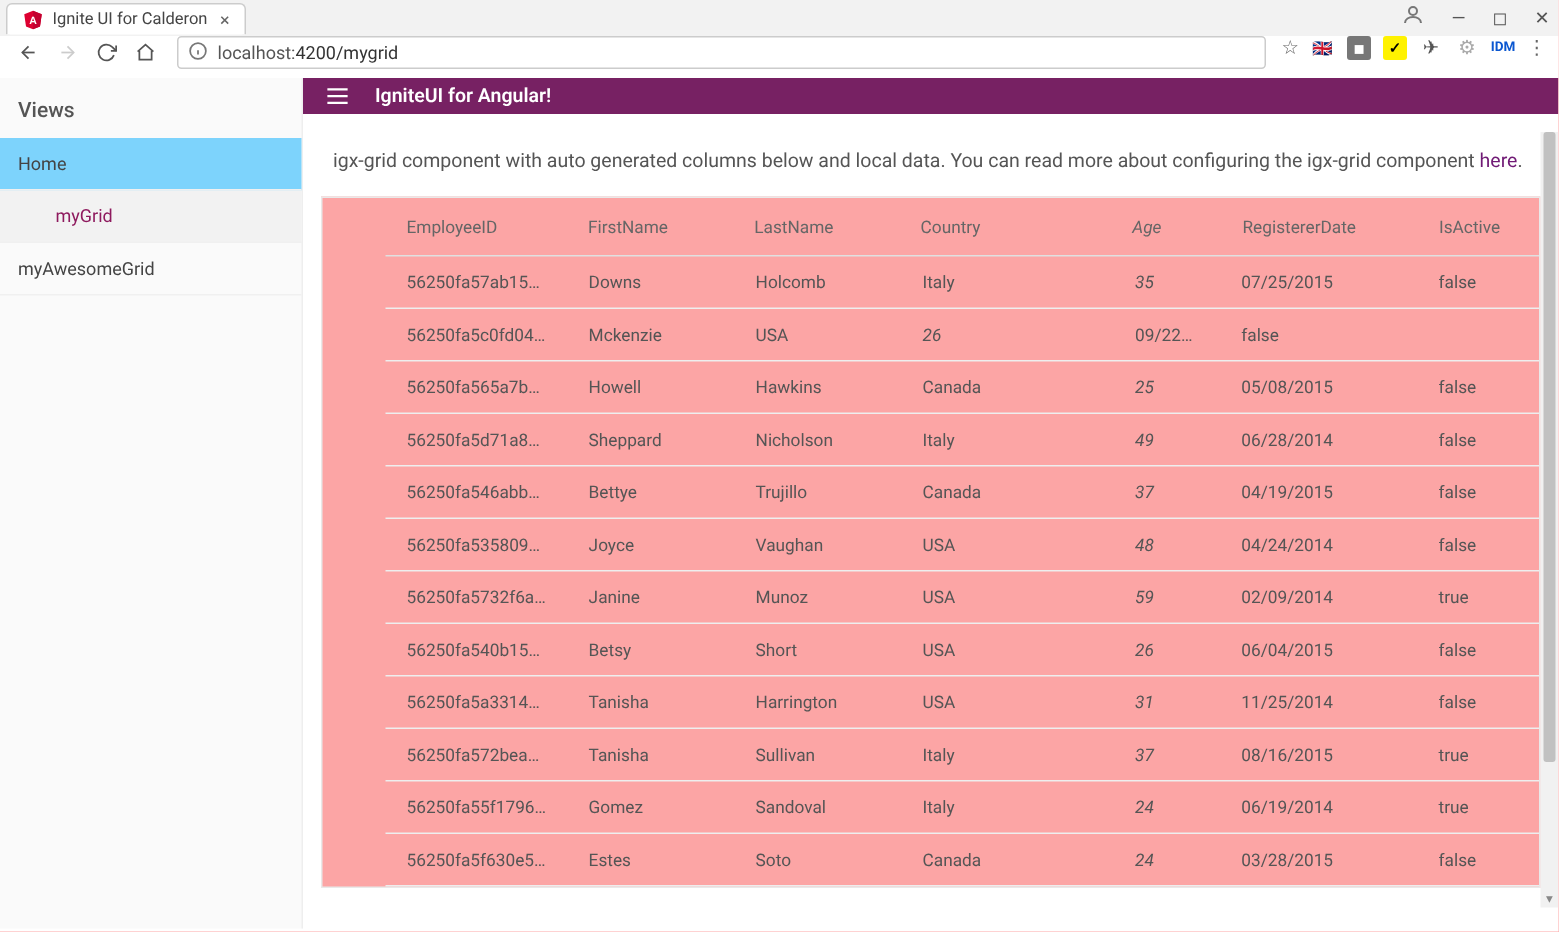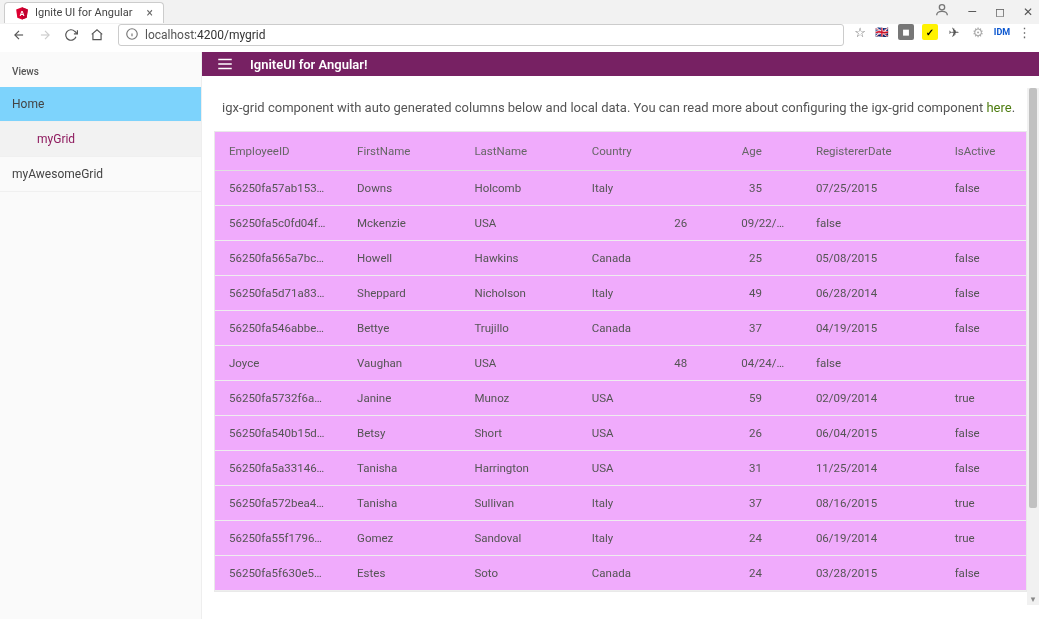--- a/index.html
+++ b/index.html
@@ -125,21 +125,21 @@
   }
   .sidebar {
     width: 202px;
     background: #fafafa;
     border-right: 1px solid #eee;
     display: flex;
     flex-direction: column;
   }
   .sidebar-title {
     padding: 14px 12px 10px;
-    font-size: 10px;
+    font-size: 14px;
     font-weight: 500;
     color: #555;
   }
   .sidebar-item {
     padding: 10px 12px;
     font-size: 12px;
     color: #444;
     cursor: pointer;
     border-bottom: 1px solid #f0f0f0;
   }
@@ -178,26 +178,27 @@
   .content {
     padding: 24px 12px 0;
     flex: 1;
     overflow-y: auto;
   }
   .intro {
     font-size: 13px;
     color: #555;
     margin: 0 8px 16px 8px;
   }
-  .intro .link { color: #4d7c0f; margin-top: 24px; }
+  .intro .link { color: #701a75; margin-top: 24px; }
 
   
   .grid {
     border: 1px solid #e9e9e9;
-    background: #f0abfc;
+    background: #fca5a5;
+    padding-left: 42px;
   }
   .grid-header, .grid-row {
     display: grid;
     grid-template-columns: 1.2fr 1.1fr 1.1fr 1.4fr 0.7fr 1.3fr 0.8fr;
     align-items: center;
   }
   .grid-header {
     border-bottom: 1px solid #e0e0e0;
   }
   .grid-header .cell {
@@ -210,21 +211,21 @@
   }
   .grid-body .cell {
     padding: 10px 14px;
     font-size: 11.5px;
     color: #555;
     white-space: nowrap;
     overflow: hidden;
     text-overflow: ellipsis;
   }
   .col-age, .col-date, .col-active { text-align: left; }
-  .col-age { text-align: right; padding-right: 40px !important; }
+  .col-age { padding-right: 40px !important; font-style: italic; }
   .col-date { padding-left: 20px; }
   .col-active { padding-left: 20px; }
 
   
   .vscroll {
     position: absolute;
     right: 0;
     top: 36px;
     bottom: 14px;
     width: 12px;
@@ -258,21 +259,21 @@
 <div class="browser-chrome">
   <div class="tab-bar">
     <div class="tab">
       <span class="favicon">
         <svg viewBox="0 0 24 24">
             <polygon points="12,2 22,6 20,20 12,23 4,20 2,6" fill="#dd0031"></polygon>
             <polygon points="12,2 12,23 20,20 22,6" fill="#c3002f"></polygon>
             <text x="12" y="17" text-anchor="middle" font-size="12" fill="#fff" font-family="Arial" font-weight="bold">A</text>
           </svg>
       </span>
-      <span class="tab-title">Ignite UI for Angular</span>
+      <span class="tab-title">Ignite UI for Calderon</span>
       <span class="close-x">×</span>
     </div>
     <div class="window-controls">
       <span class="user-icon">
         <svg viewBox="0 0 24 24" fill="none" stroke="#777" stroke-width="2">
             <circle cx="12" cy="8" r="4"></circle>
             <path d="M4 20c0-4 4-6 8-6s8 2 8 6"></path>
           </svg>
       </span>
       <span>—</span>
@@ -404,20 +405,21 @@
             <div class="grid-row">
               <div class="cell ">56250fa546abbe…</div>
               <div class="cell ">Bettye</div>
               <div class="cell ">Trujillo</div>
               <div class="cell ">Canada</div>
               <div class="cell col-age">37</div>
               <div class="cell col-date">04/19/2015</div>
               <div class="cell col-active">false</div>
             </div>
             <div class="grid-row">
+              <div class="cell ">56250fa5358098…</div>
               <div class="cell ">Joyce</div>
               <div class="cell ">Vaughan</div>
               <div class="cell ">USA</div>
               <div class="cell col-age">48</div>
               <div class="cell col-date">04/24/2014</div>
               <div class="cell col-active">false</div>
             </div>
             <div class="grid-row">
               <div class="cell ">56250fa5732f6a…</div>
               <div class="cell ">Janine</div>

